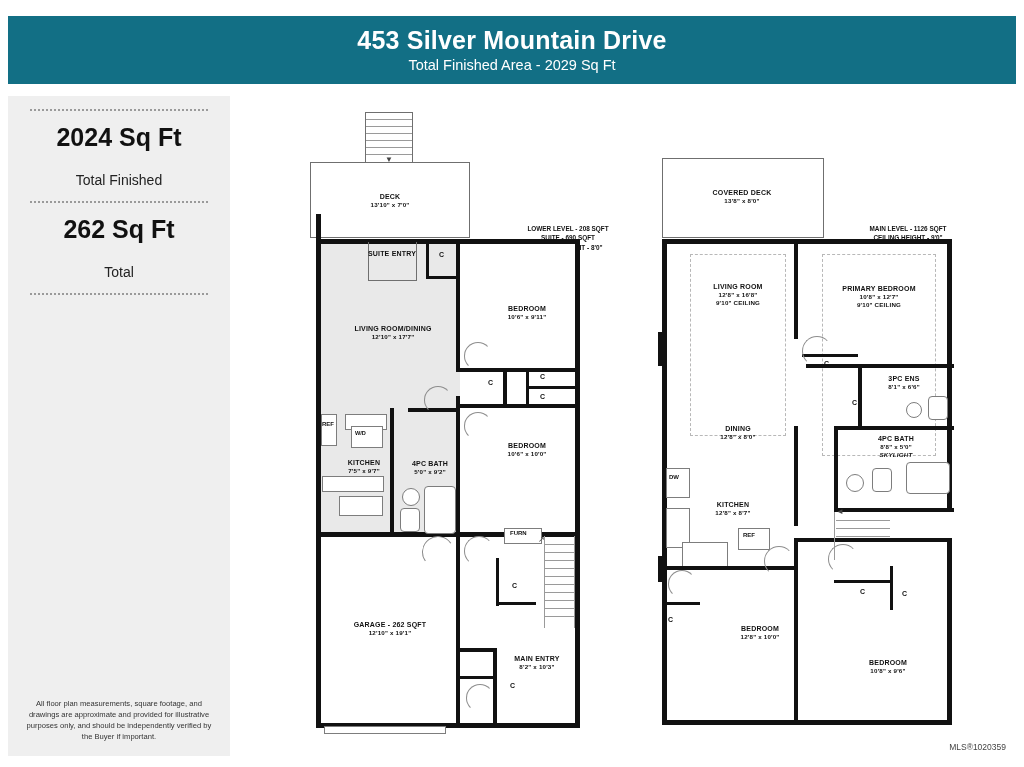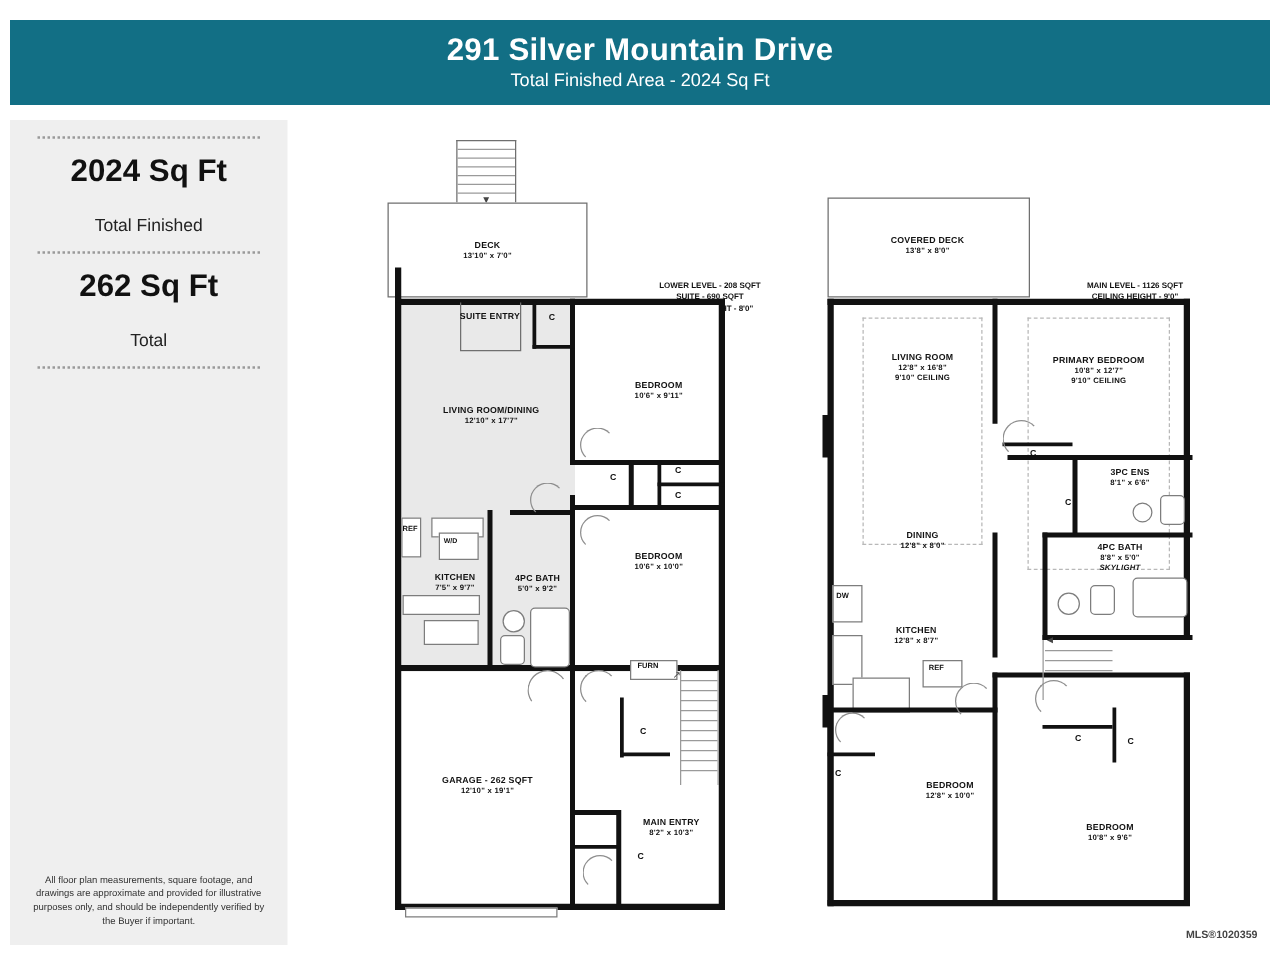--- a/index.html
+++ b/index.html
@@ -99,21 +99,20 @@
     left: 238px; top: 96px;
     width: 778px;
     height: 660px;
   }
   .mls {
     position: absolute;
     right: 10px;
     bottom: 4px;
     font-size: 8.5px;
     color: #444;
-    font-weight: bold;
   }
 
   
   .wall {
     position: absolute;
     background: #111111;
   }
   .thinwall {
     position: absolute;
     background: #6f6f6f;
@@ -190,22 +189,22 @@
     color: #444;
     line-height: 1;
   }
 </style>
 </head>
 <body>
 
 <div class="page">
 
   <div class="header">
-    <div class="title">291 Silver Mountain Drive</div>
-    <div class="subtitle">Total Finished Area - 2024 Sq Ft</div>
+    <div class="title">453 Silver Mountain Drive</div>
+    <div class="subtitle">Total Finished Area - 2029 Sq Ft</div>
   </div>
 
   <div class="sidebar">
     <div class="dotted"></div>
     <div class="stat">
       <div class="value">2024 Sq Ft</div>
       <div class="label">Total Finished</div>
     </div>
     <div class="dotted"></div>
     <div class="stat">

